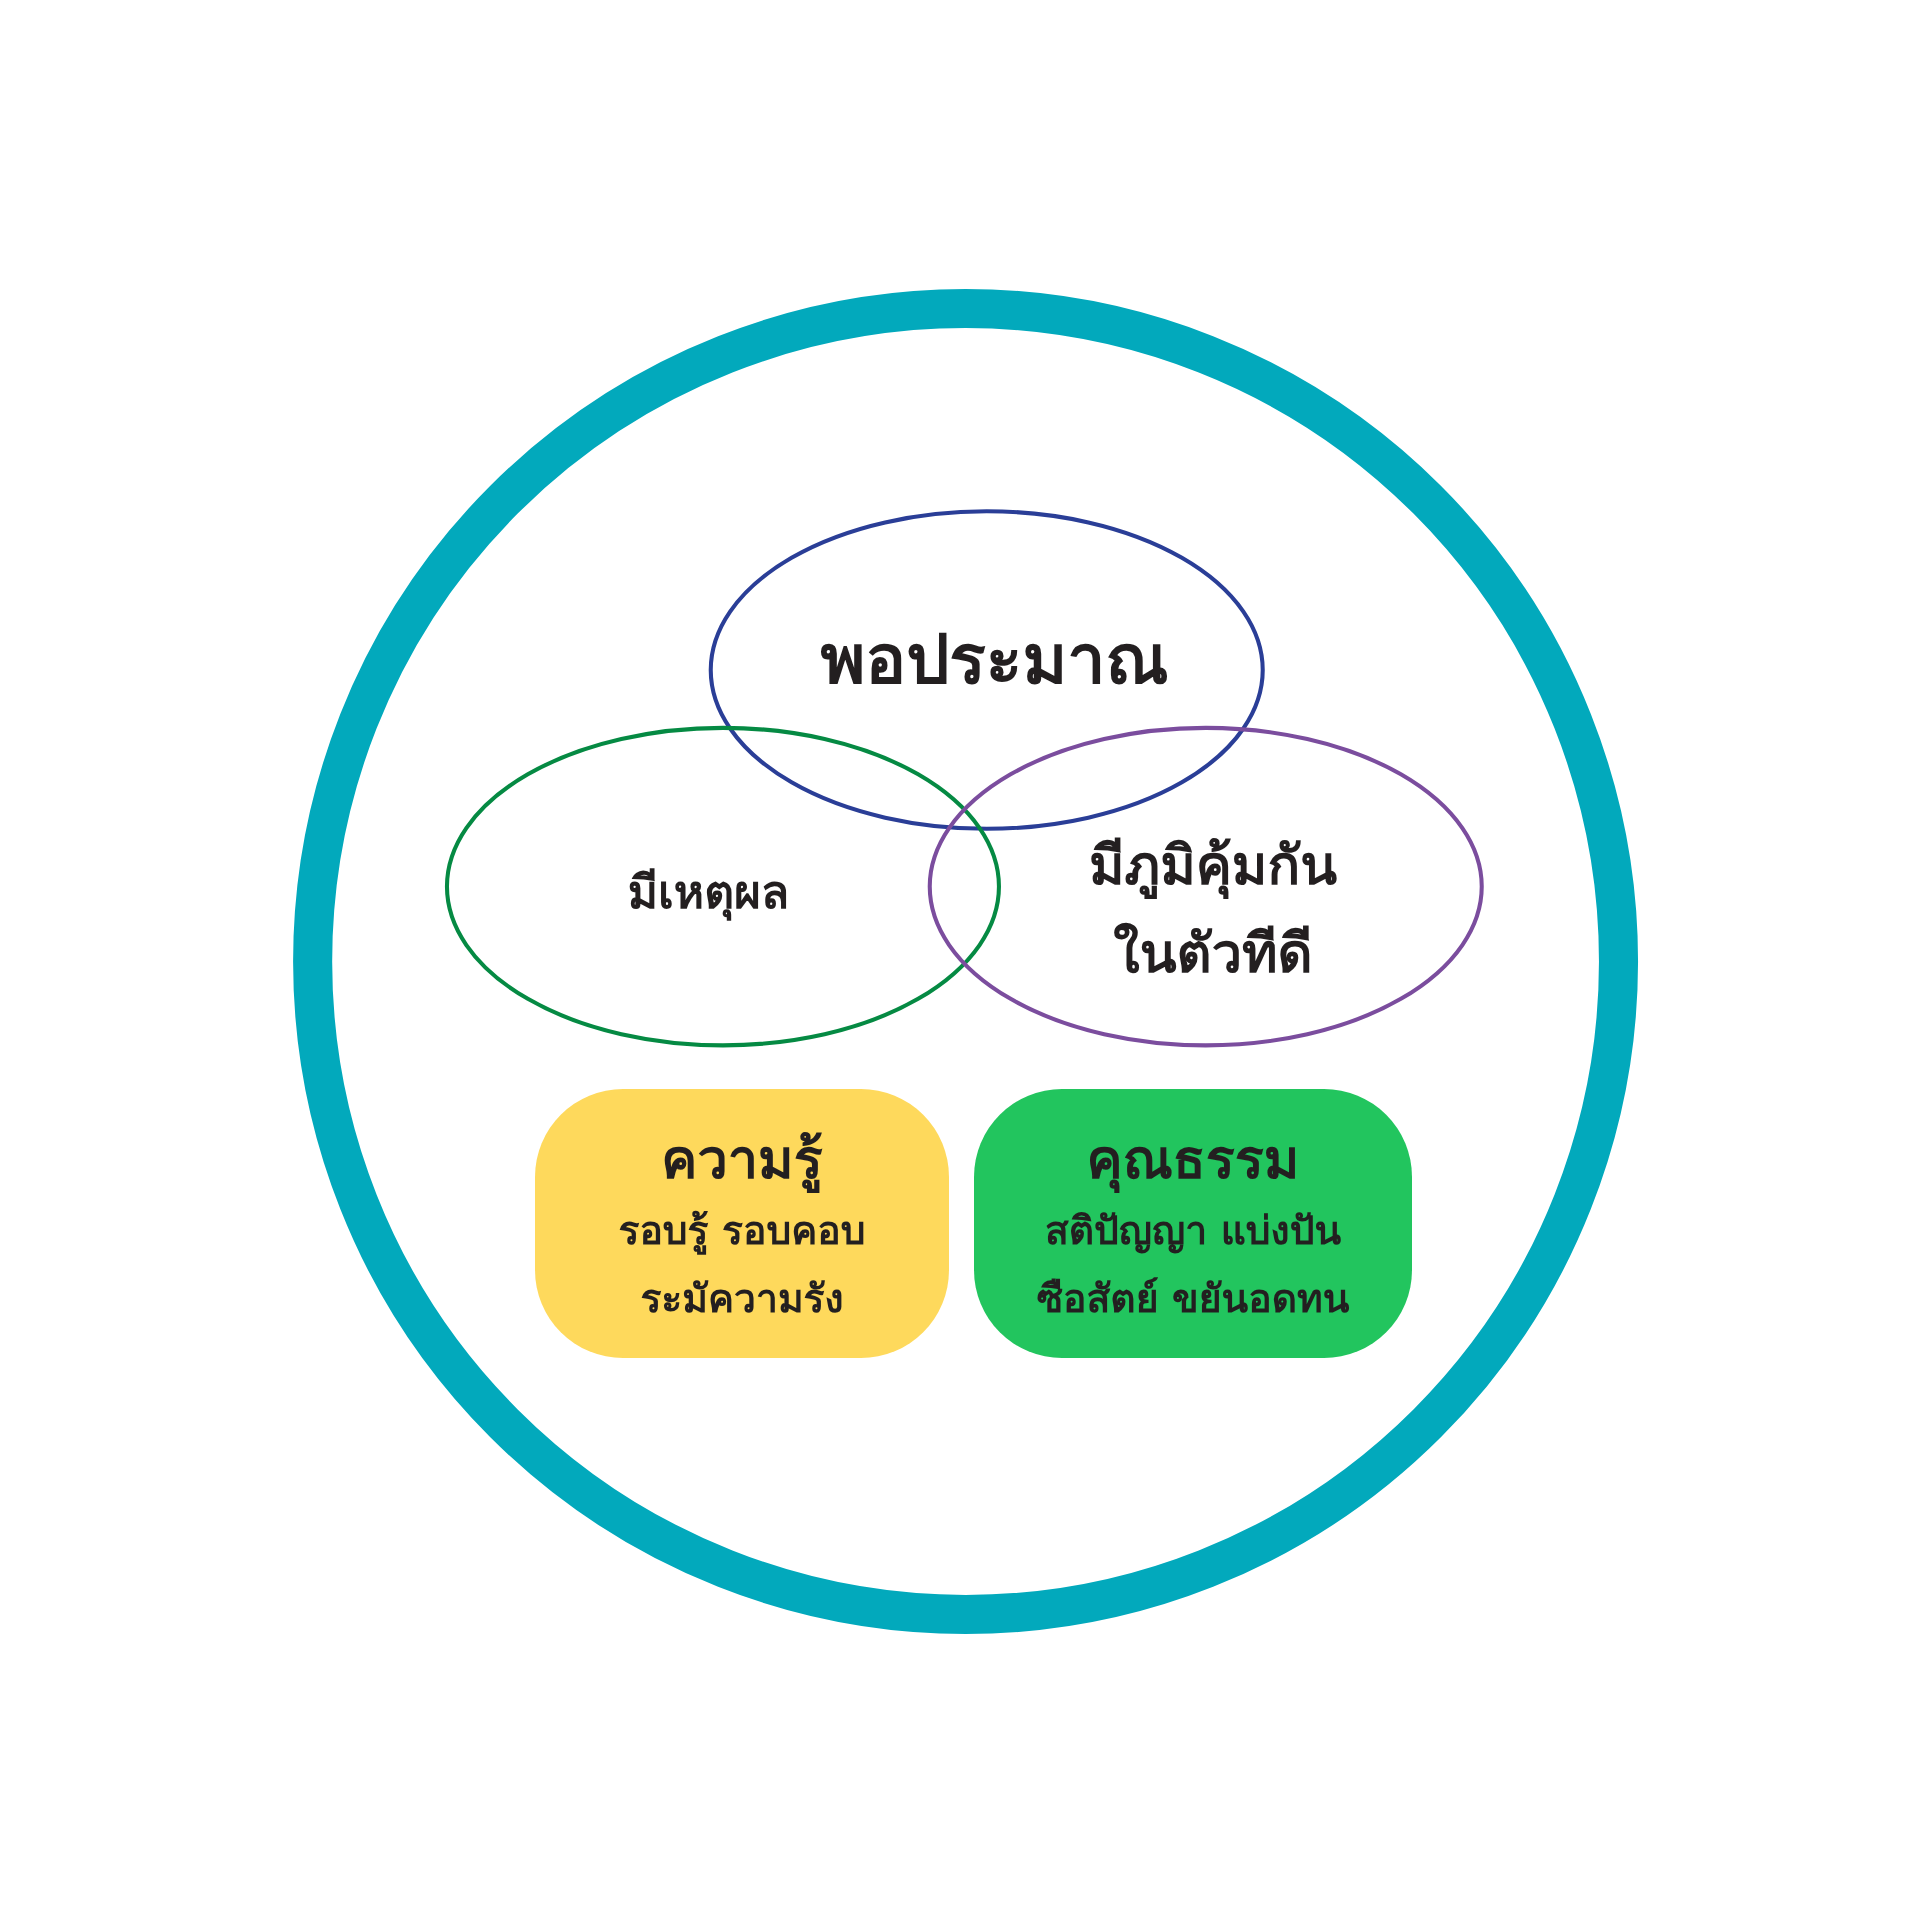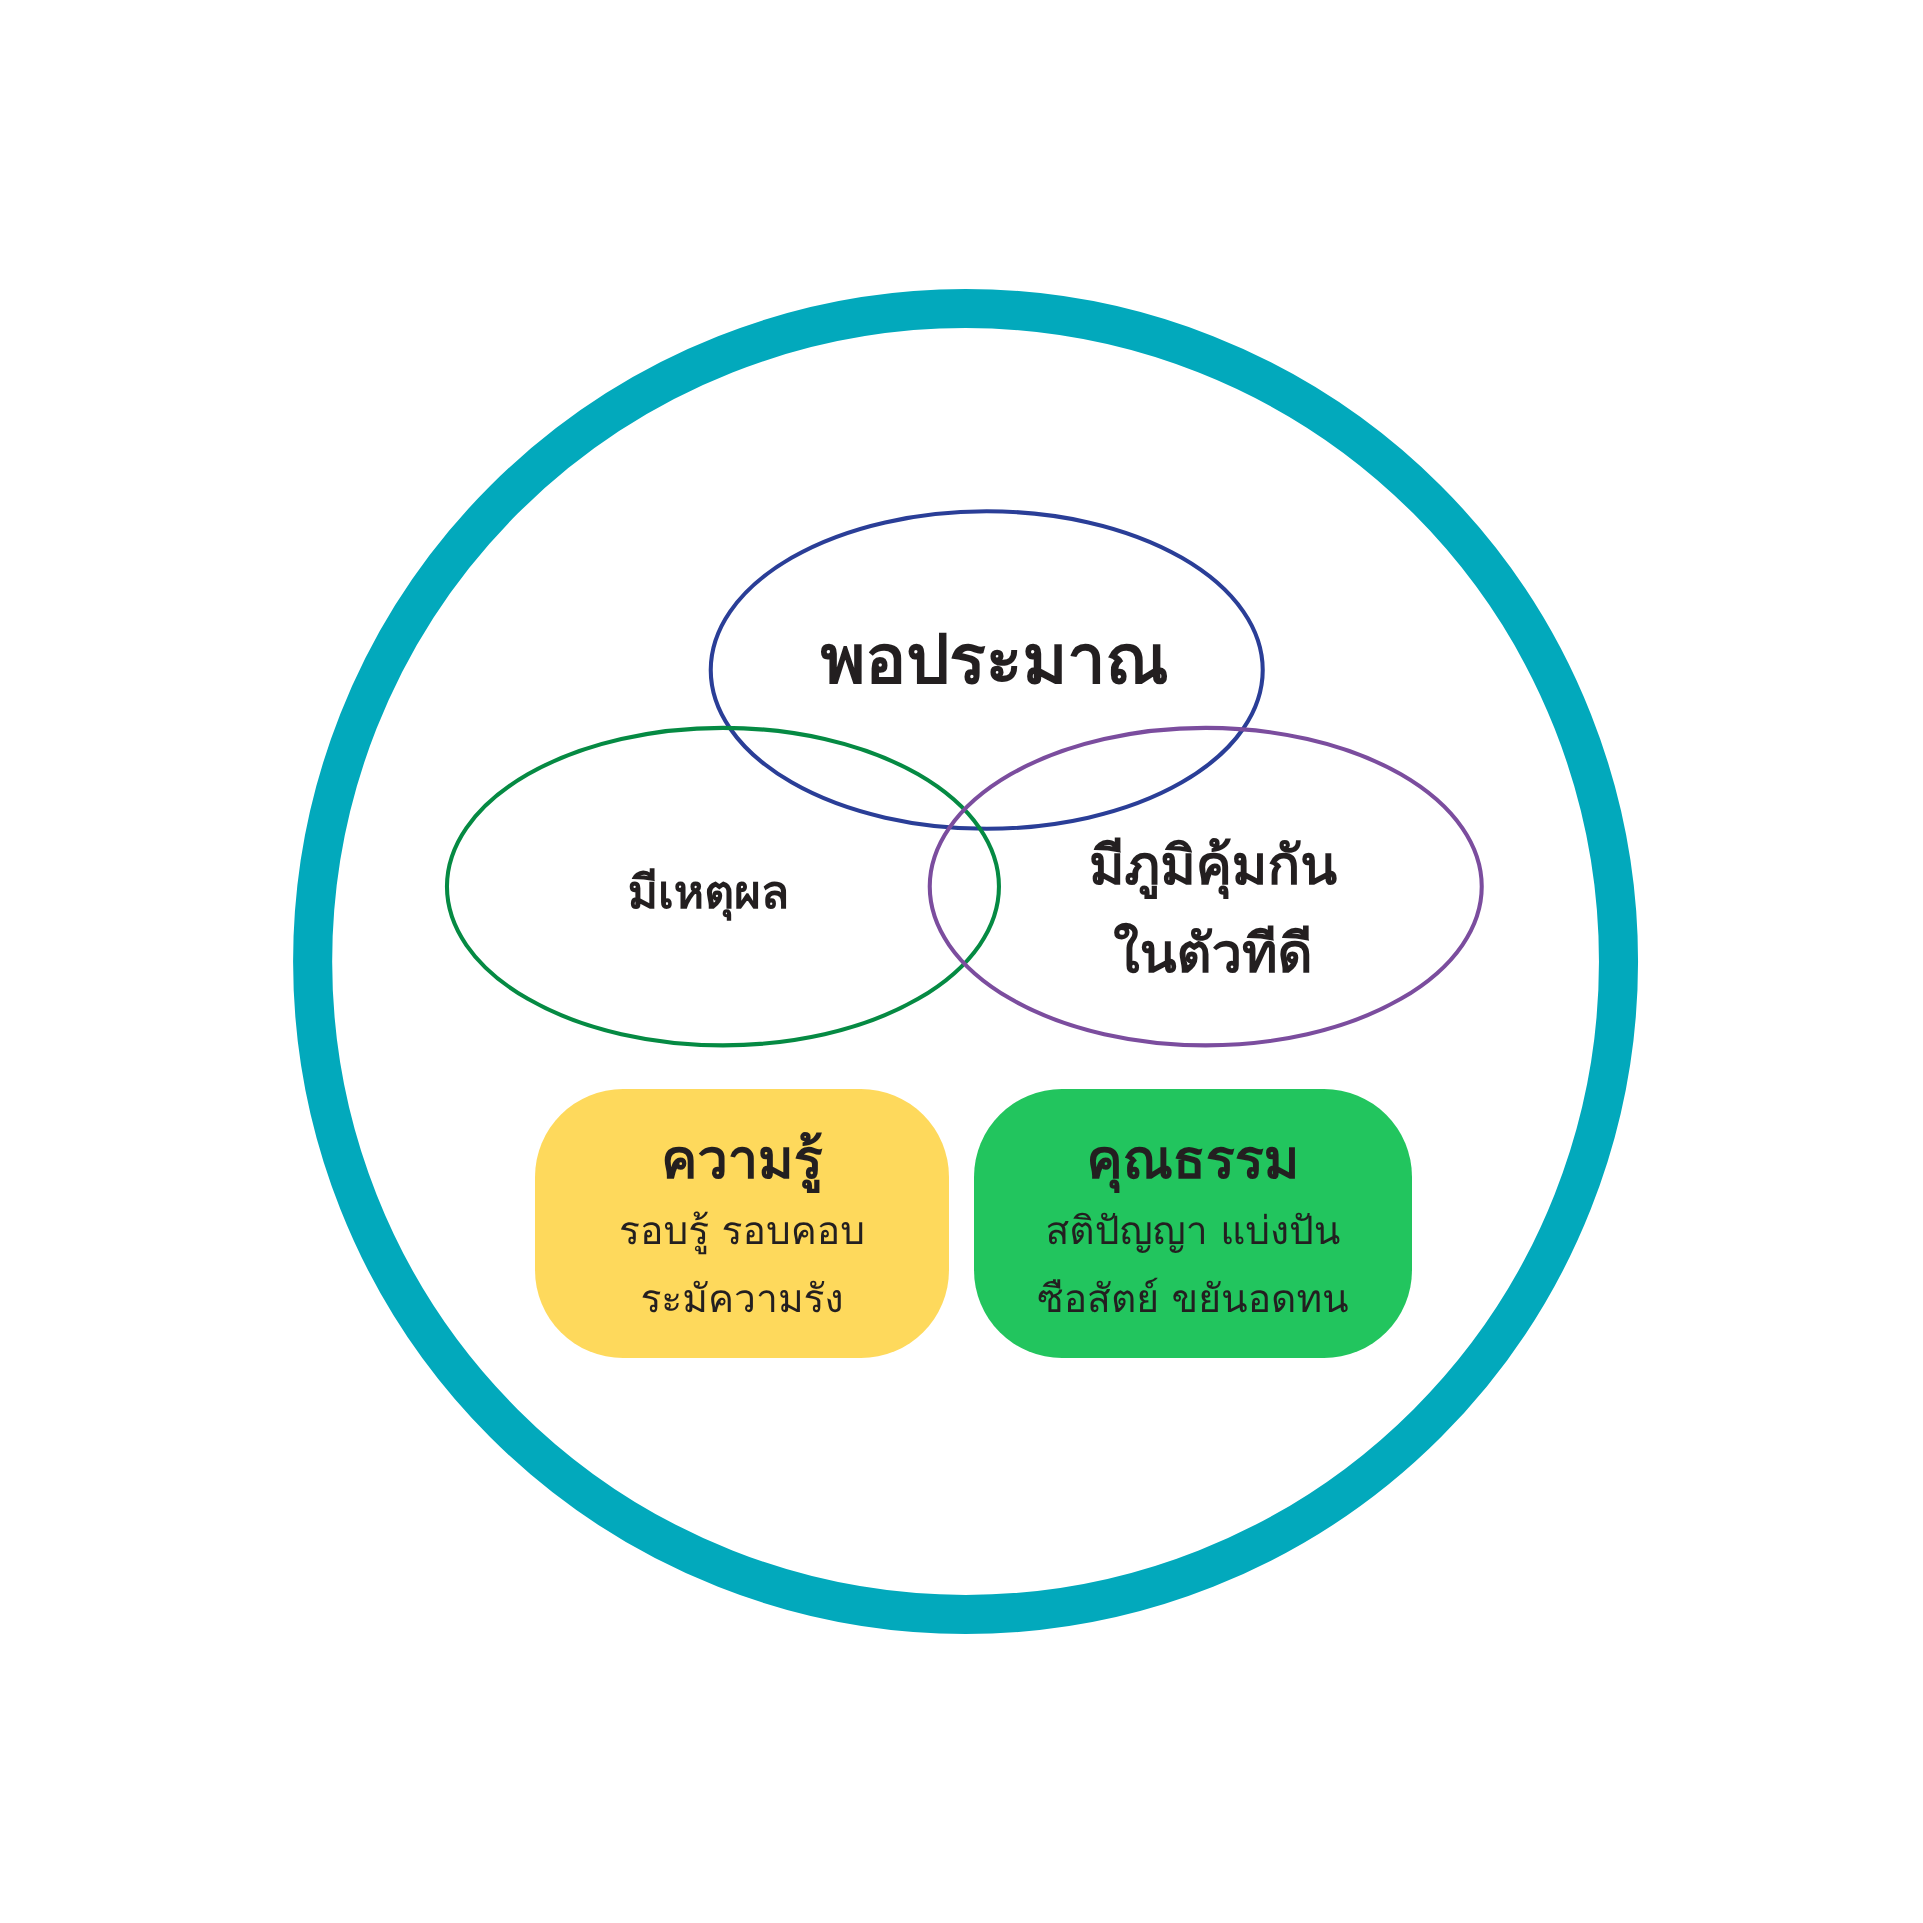--- a/index.html
+++ b/index.html
@@ -9,21 +9,21 @@
   svg.bg { position: absolute; left: 0; top: 0; }
   .label { position: absolute; text-align: center; white-space: nowrap; color: #231f20; }
   .lbl-top { left: 791px; top: 615px; width: 407px; font-size: 68px; font-weight: bold; line-height: 90px; }
   .lbl-left { left: 521px; top: 847px; width: 375px; font-size: 46px; font-weight: bold; line-height: 90px; }
   .lbl-right { left: 1042px; top: 822px; width: 342px; font-size: 54px; font-weight: bold; line-height: 88px; }
   .box { position: absolute; top: 1089px; height: 269px; border-radius: 88px;
          display: flex; flex-direction: column; align-items: center; justify-content: flex-start; box-sizing: border-box; padding-top: 33px; }
   .box-knowledge { left: 535px; width: 414px; }
   .box-virtue { left: 974px; width: 438px; }
   .box .title { font-size: 54px; font-weight: bold; line-height: 75px; }
-  .box .line { font-size: 39px; font-weight: normal; line-height: 68px; }
+  .box .line { font-size: 39px; font-weight: bold; line-height: 68px; }
 </style>
 </head>
 <body>
 
 <div class="canvas">
   <svg class="bg" width="1923" height="1923" viewBox="0 0 2362 2362">
     <circle cx="1186" cy="1181" r="802" fill="none" stroke="#02a9bc" stroke-width="48"></circle>
     <ellipse cx="1212" cy="823" rx="339" ry="195" fill="none" stroke="#2a3e97" stroke-width="5"></ellipse>
     <ellipse cx="888" cy="1089" rx="339" ry="195" fill="none" stroke="#058a43" stroke-width="5"></ellipse>
     <ellipse cx="1481" cy="1089" rx="339" ry="195" fill="none" stroke="#7b4d9e" stroke-width="5"></ellipse>

